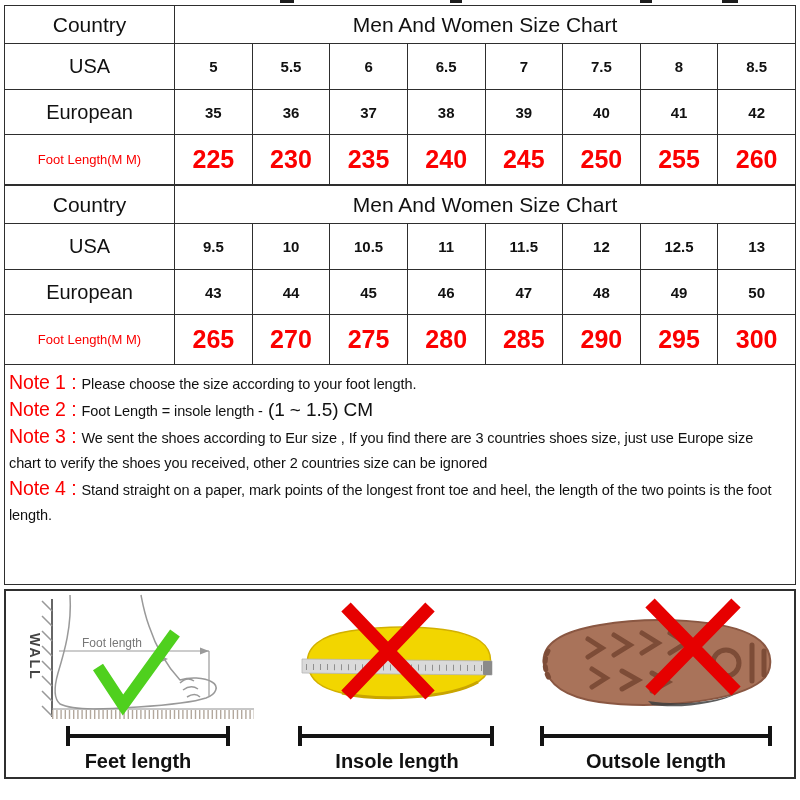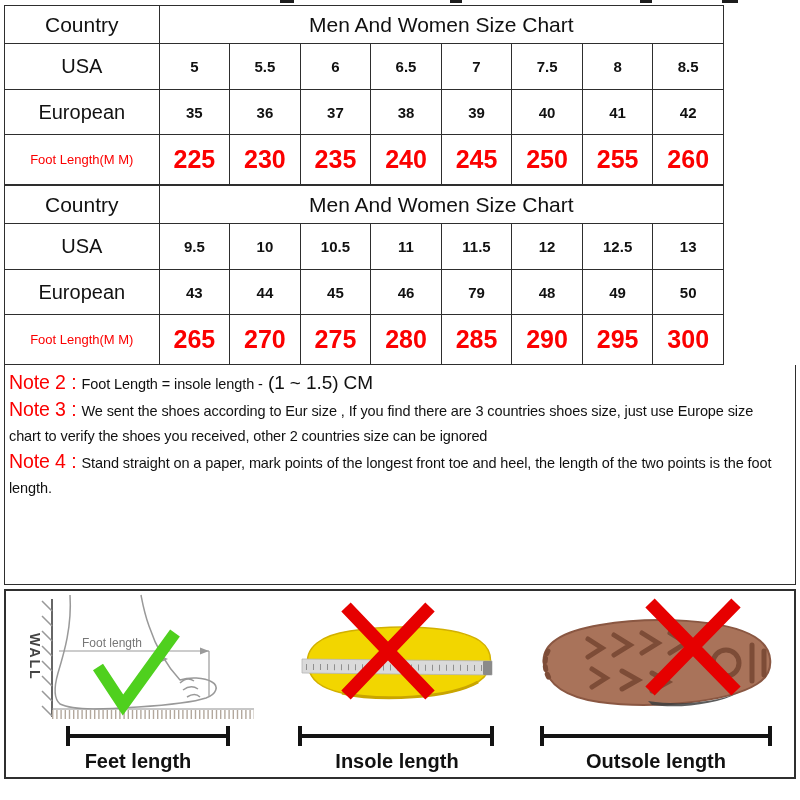--- a/index.html
+++ b/index.html
@@ -10,21 +10,21 @@
     overflow: hidden;
   }
   .page { width: 800px; height: 800px; background: #fff; position: relative; }
 
   
   .top-artifact { height: 5px; margin: 0 4px; position: relative; }
   .top-artifact i { position: absolute; top: 0; height: 3px; background: #1d1d1d; display: block; }
 
   
   table.size-table {
-    width: 720px; margin: 0 4px;
+    width: 792px; margin: 0 4px;
     border-collapse: collapse; table-layout: fixed;
   }
   .size-table td {
     border: 1.6px solid var(--table-border, #2e2e2e);
     text-align: center; vertical-align: middle;
     color: var(--text-black, #111);
     overflow: hidden; white-space: nowrap;
   }
   .size-table .col-label { width: 21.5%; }
   .size-table tr:nth-child(1) td { height: 38px; font-size: 21px; }
@@ -162,41 +162,42 @@
             <td class="val">12</td>
             <td class="val">12.5</td>
             <td class="val">13</td>
           </tr>
           <tr>
             <td class="col-label row-label">European</td>
             <td class="val">43</td>
             <td class="val">44</td>
             <td class="val">45</td>
             <td class="val">46</td>
-            <td class="val">79</td>
+            <td class="val">47</td>
             <td class="val">48</td>
             <td class="val">49</td>
             <td class="val">50</td>
           </tr>
           <tr class="red-row">
             <td class="col-label row-label red">Foot Length(M M)</td>
             <td class="val red">265</td>
             <td class="val red">270</td>
             <td class="val red">275</td>
             <td class="val red">280</td>
             <td class="val red">285</td>
             <td class="val red">290</td>
             <td class="val red">295</td>
             <td class="val red">300</td>
           </tr>
         </tbody>
       </table>
     </div>
 
   <div class="notes">
+      <div class="note"><span class="note-label">Note 1 :</span><span class="note-text">Please choose the size according to your foot length.</span></div>
       <div class="note"><span class="note-label">Note 2 :</span><span class="note-text">Foot Length = insole length  -</span><span class="note-big"> (1 ~ 1.5) CM</span></div>
       <div class="note"><span class="note-label">Note 3 :</span><span class="note-text">We sent the shoes according to Eur size , If you find there are 3 countries shoes size, just use Europe size chart to verify the shoes you received, other 2 countries size can be ignored</span></div>
       <div class="note"><span class="note-label">Note 4 :</span><span class="note-text">Stand straight on a paper, mark points of the longest front toe and heel, the length of the two points is the foot length.</span></div>
     </div>
 
   <div class="diagrams">
 
     <div class="diagram">
       <svg width="252" height="158" viewBox="0 0 252 158">
         <g>

